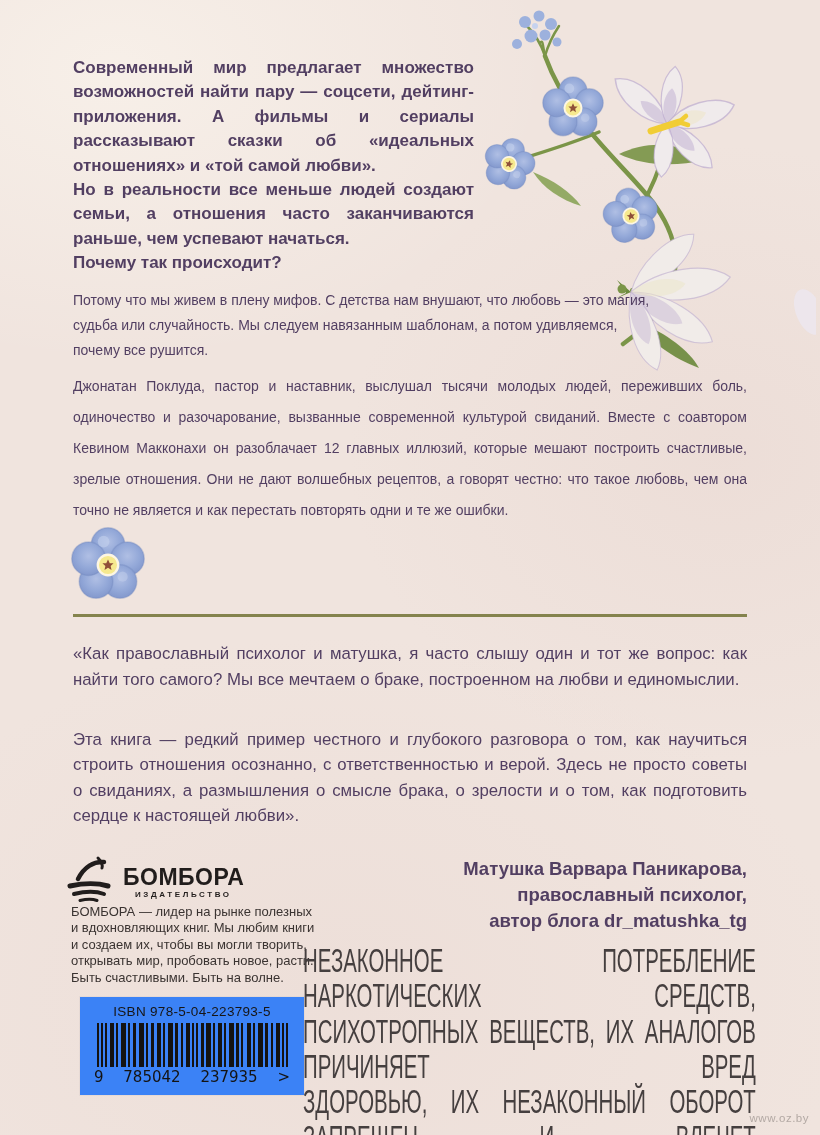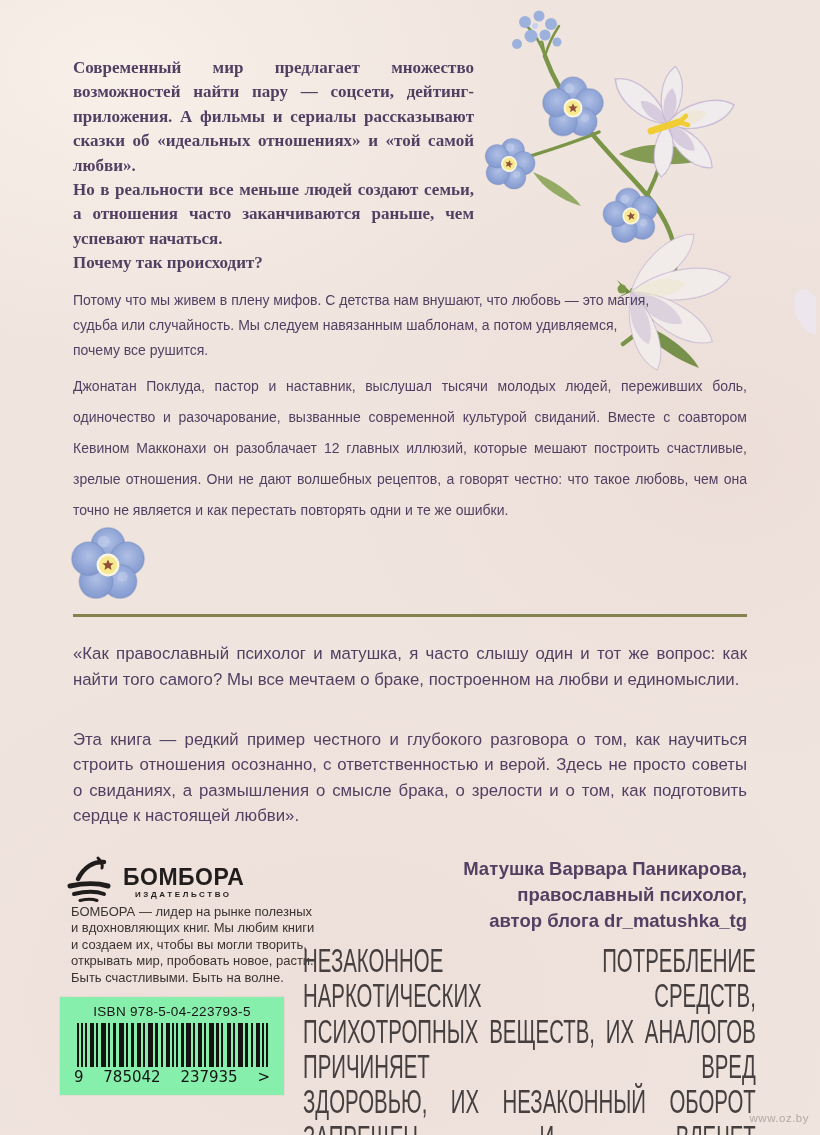--- a/index.html
+++ b/index.html
@@ -12,39 +12,39 @@
   .page::before{
     content:"";position:absolute;inset:0;pointer-events:none;
     background:
       radial-gradient(620px 420px at 14% 6%, rgba(253,249,241,.55), rgba(253,249,241,0) 70%),
       radial-gradient(520px 430px at 88% 40%, rgba(223,198,192,.22), rgba(223,198,192,0) 72%),
       radial-gradient(720px 520px at 42% 88%, rgba(225,202,195,.20), rgba(225,202,195,0) 70%);
   }
   .abs{position:absolute;}
   
   .intro{left:73px;top:56px;width:401px;}
-  .intro p{margin:0;font-weight:700;font-size:17px;line-height:24.4px;text-align:justify;font-family:Liberation Serif, serif;}
+  .intro p{margin:0;font-weight:700;font-size:17px;line-height:24.4px;text-align:justify;}
   
   .p-myths{left:73px;top:288px;width:578px;font-size:14px;line-height:25.2px;}
   .p-author{left:73px;top:371px;width:674px;font-size:14px;line-height:31px;text-align:justify;}
   .callout-text{left:162px;top:540px;width:585px;font-weight:700;font-size:17px;line-height:26px;text-align:justify;}
   .fmn-icon{left:70px;top:527px;width:76px;height:76px;}
   .divider{left:73px;top:614px;width:674px;height:3px;background:#84834d;}
   .quote1{left:73px;top:641px;width:674px;font-size:16.8px;line-height:25.8px;text-align:justify;}
   .quote2{left:73px;top:727px;width:674px;font-size:16.8px;line-height:25.4px;text-align:justify;}
   .attribution{left:347px;top:847px;width:400px;text-align:right;font-weight:700;font-size:18.5px;line-height:25.8px;margin-top:9px;}
   
   .logo-row{left:64px;top:855px;display:flex;align-items:center;gap:9px;color:#211d1c;}
   .logo-glyph{width:50px;height:47px;flex:0 0 auto;}
   .logo-name{font-weight:700;font-size:23px;letter-spacing:.5px;line-height:24px;margin-top:6px;}
   .logo-sub{font-weight:700;font-size:8px;letter-spacing:2.6px;margin-top:1px;margin-left:12px;}
   .about{left:71px;top:904px;color:#3a3331;font-size:13px;line-height:16.4px;}
   .about div{white-space:nowrap;}
   
-  .barcode-box{left:60px;top:997px;width:224px;height:98px;background:#86efac;
+  .barcode-box{left:80px;top:997px;width:224px;height:98px;background:#3b82f6;
     display:flex;flex-direction:column;align-items:center;padding-top:7px;box-sizing:border-box;
     box-shadow:0 0 0 1px rgba(0,0,0,0.03);}
   .isbn-label{color:#171514;font-size:13.5px;letter-spacing:.3px;font-family:"Liberation Sans",sans-serif;}
   .bars{margin-top:4px;}
   .digits{width:196px;display:flex;justify-content:space-between;align-items:flex-end;
     color:#141312;font-size:15px;font-weight:400;font-family:"DejaVu Sans",sans-serif;margin-top:1px;}
   
   .legal{left:303px;top:943px;width:452px;height:150px;}
   .legal-scale{width:566px;transform:scale(0.8,1.31);transform-origin:0 0;color:#453f3f;}
   .legal-scale div{font-size:25.5px;line-height:27px;font-weight:400;

